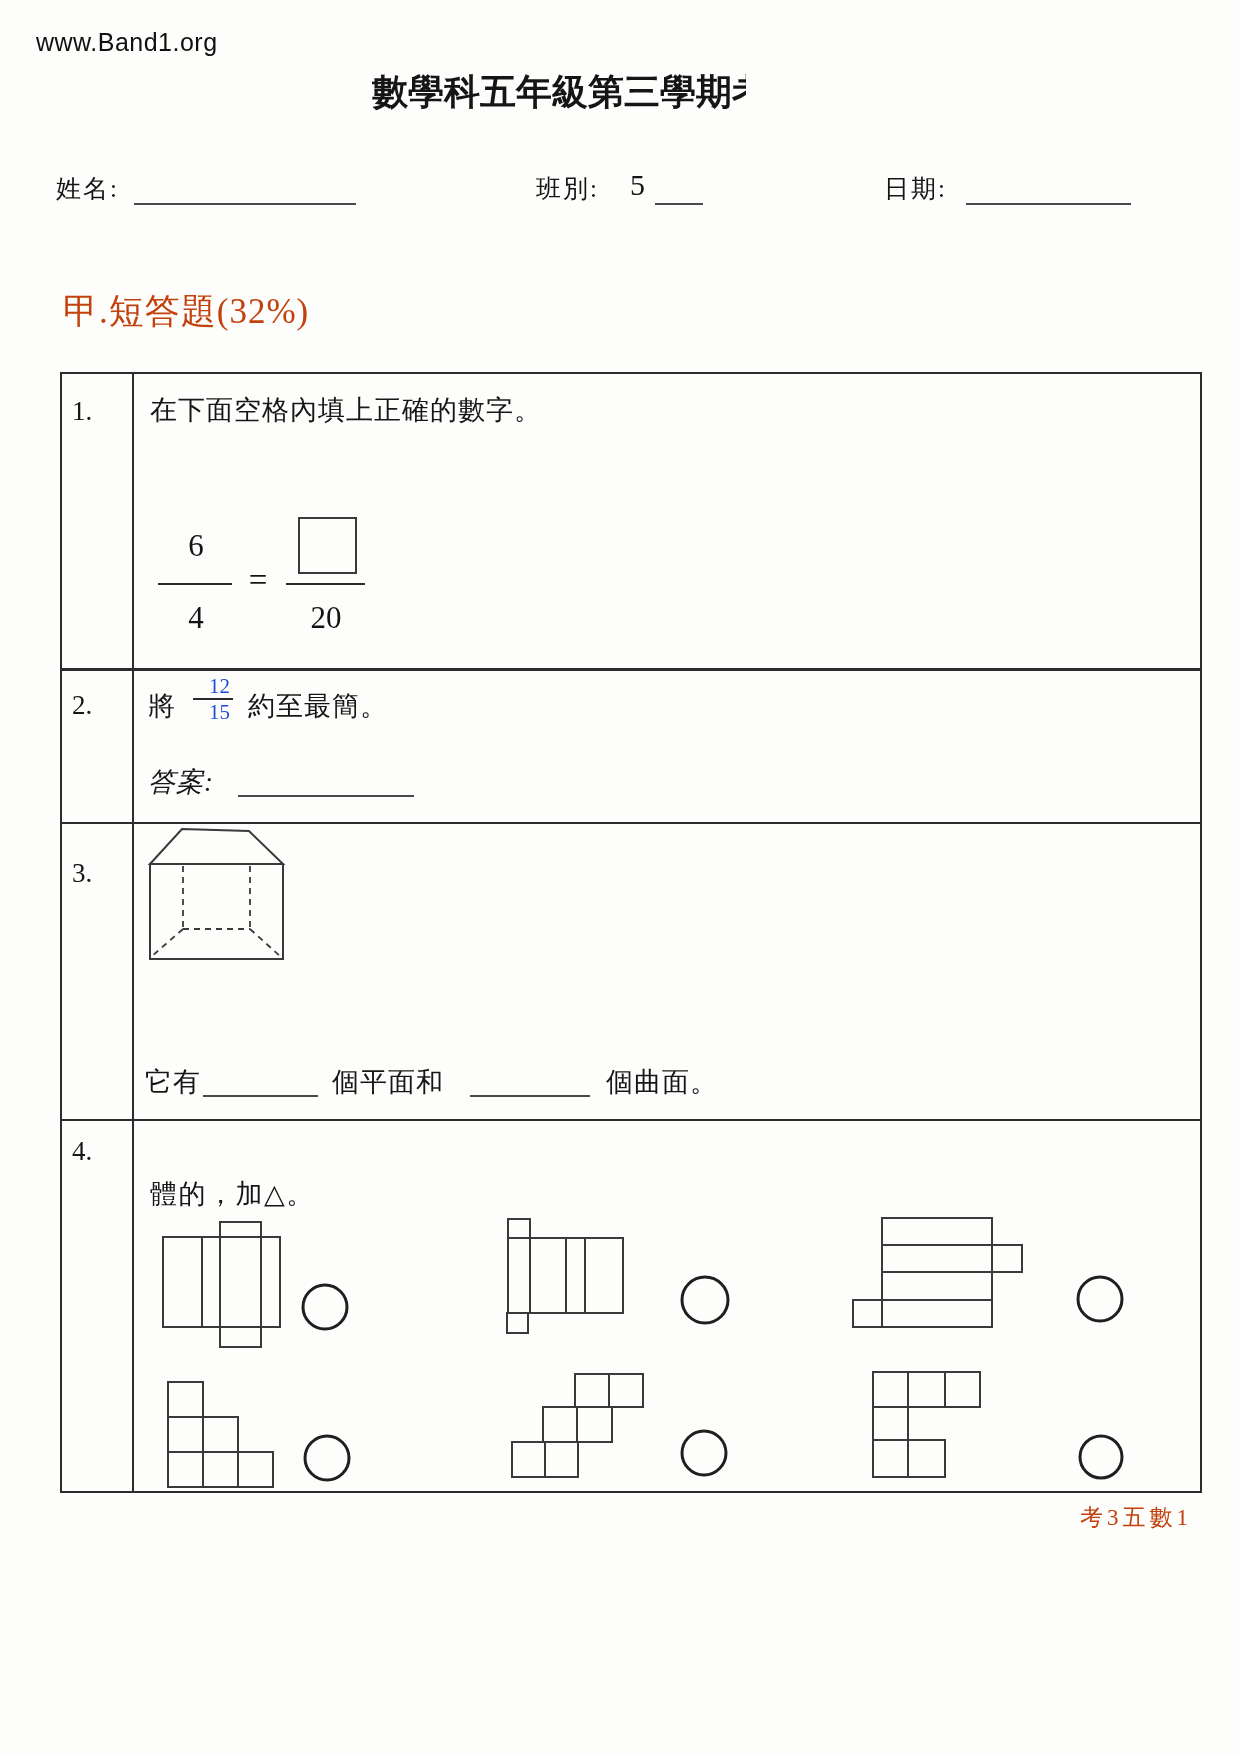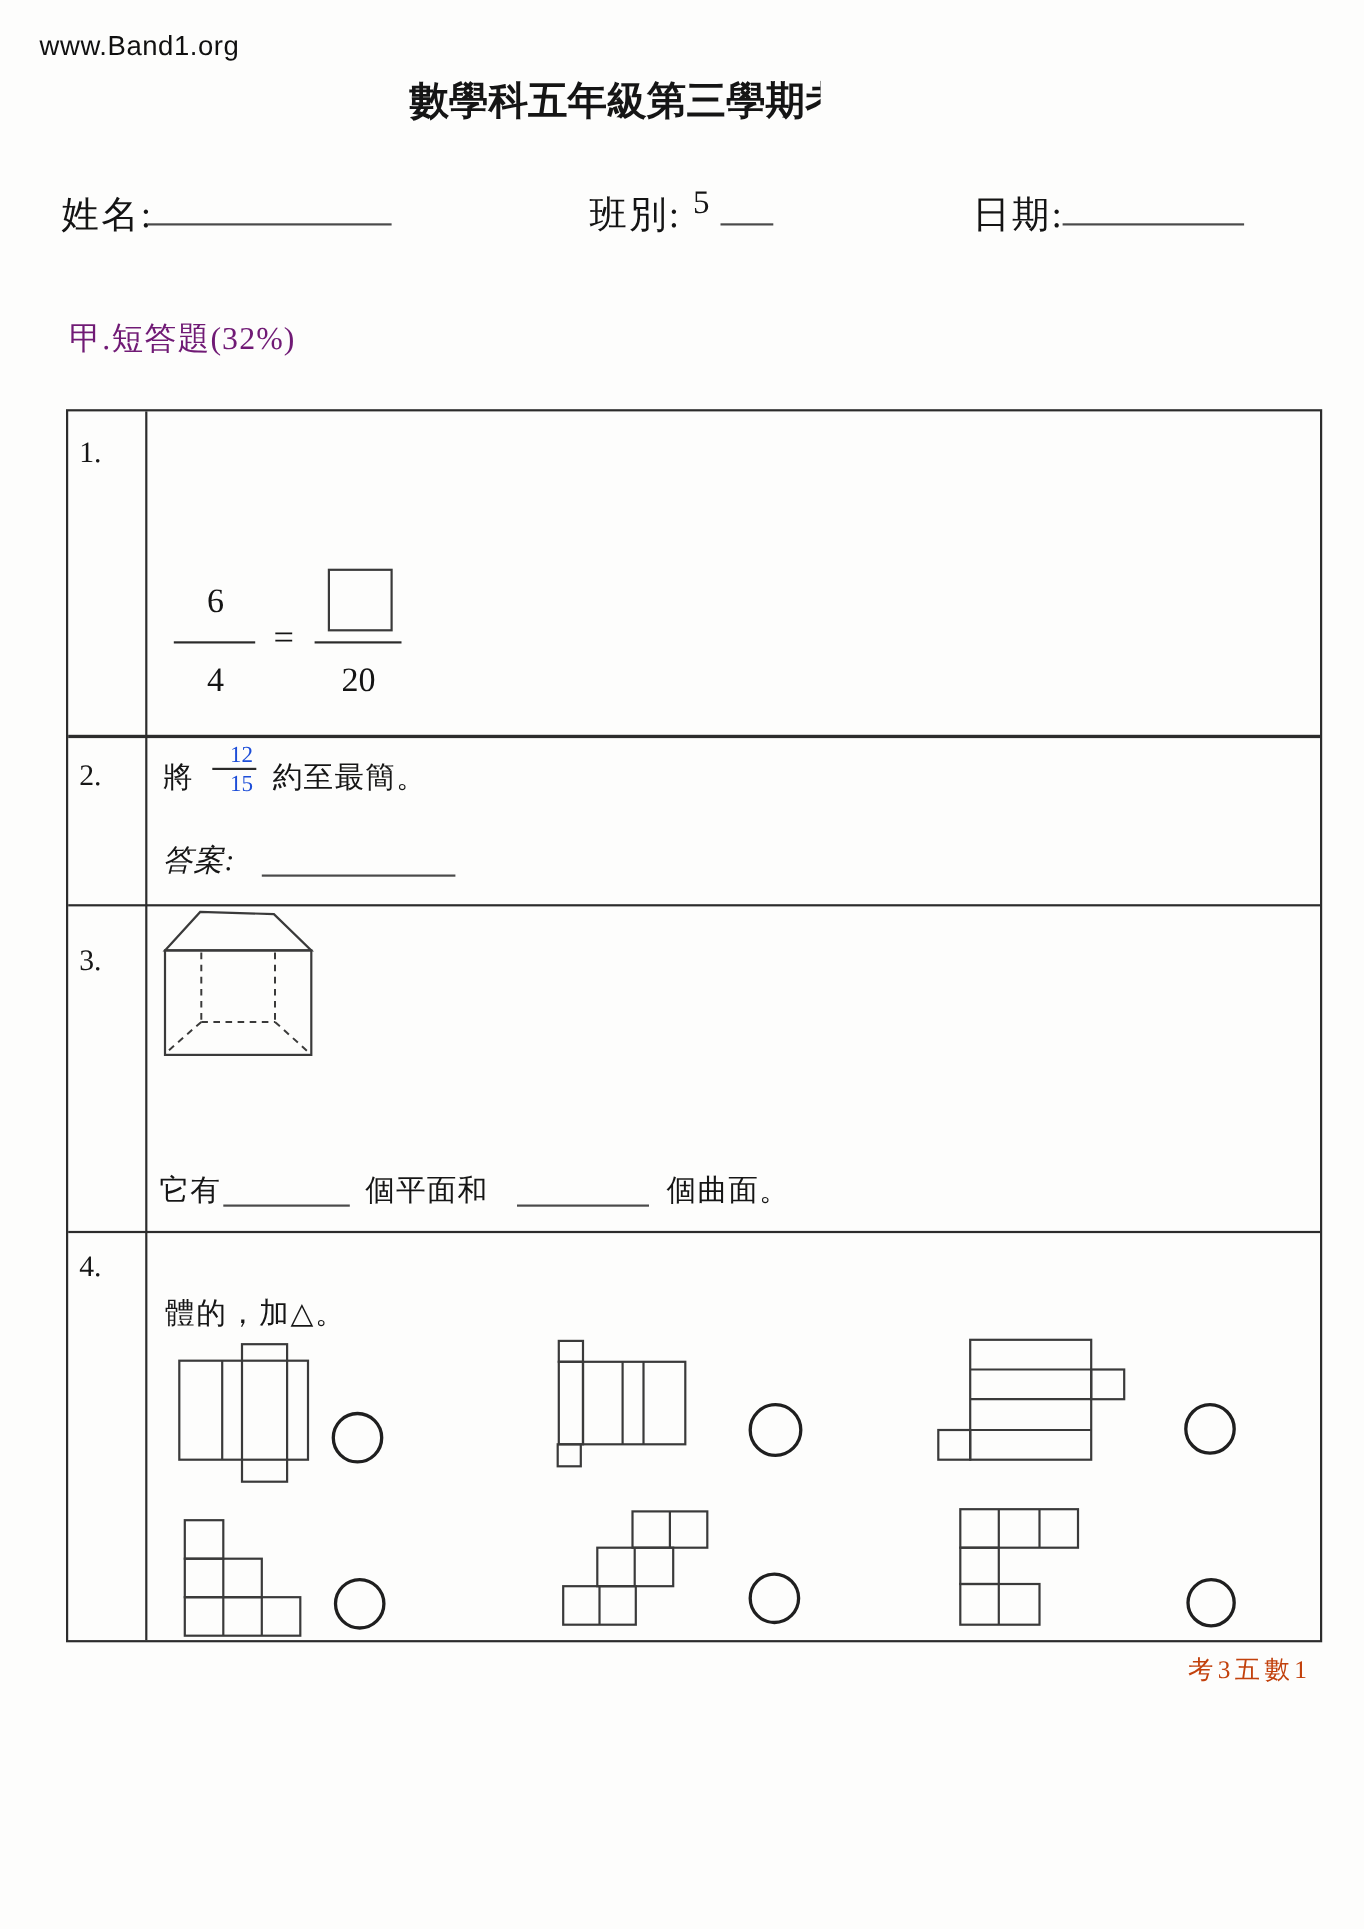--- a/index.html
+++ b/index.html
@@ -12,23 +12,23 @@
   }
   .abs { position:absolute; }
   .wm {
     left:36px; top:28px; font-family:"Liberation Sans","DejaVu Sans",sans-serif;
     font-size:25px; color:#101010; letter-spacing:0.5px;
   }
   .title-clip {
     left:372px; top:68px; width:374px; height:48px; overflow:hidden; white-space:nowrap;
   }
   .title-clip span { font-size:36px; font-weight:600; letter-spacing:0px; color:#151515; }
-  .hdr { font-size:34px; letter-spacing:2px; color:#141414; }
+  .hdr { font-size:25px; letter-spacing:2px; color:#141414; }
   .blank { border-bottom:2px solid #4a4a4a; }
-  .sec { font-size:29px; letter-spacing:1px; color:#701a75; }
+  .sec { font-size:35px; letter-spacing:1px; color:#c2410c; }
   .qtable {
     left:60px; top:372px; width:1142px; height:1121px;
     border:2px solid #2c2c2c; background:transparent;
   }
   .vdiv { position:absolute; left:70px; top:0; bottom:0; width:2px; background:#2c2c2c; }
   .hdiv { position:absolute; left:0; right:0; background:#2c2c2c; }
   .qnum { font-size:27px; color:#161616; }
   .qtext { font-size:27px; letter-spacing:1px; color:#161616; white-space:nowrap; }
   .frac-big { font-size:31px; color:#141414; text-align:center; }
   .fbar { background:#2a2a2a; height:2px; }
@@ -64,20 +64,21 @@
   <div class="abs sec" style="left:63px; top:288px;">甲.短答題(32%)</div>
 
   <div class="abs qtable">
     <div class="vdiv"></div>
     <div class="hdiv" style="top:294px; height:3px;"></div>
     <div class="hdiv" style="top:448px; height:2px;"></div>
     <div class="hdiv" style="top:745px; height:2px;"></div>
   </div>
 
   <div class="abs qnum" style="left:72px; top:396px;">1.</div>
+  <div class="abs qtext" style="left:150px; top:392px;">在下面空格內填上正確的數字。</div>
 
   <div class="abs frac-big" style="left:170px; top:528px; width:52px;">6</div>
   <div class="abs fbar" style="left:158px; top:583px; width:74px;"></div>
   <div class="abs frac-big" style="left:170px; top:600px; width:52px;">4</div>
 
   <div class="abs frac-big" style="left:240px; top:562px; width:36px; font-size:33px;">=</div>
 
   <div class="abs ansbox" style="left:298px; top:517px; width:59px; height:57px;"></div>
   <div class="abs fbar" style="left:286px; top:583px; width:79px;"></div>
   <div class="abs frac-big" style="left:300px; top:600px; width:52px;">20</div>

